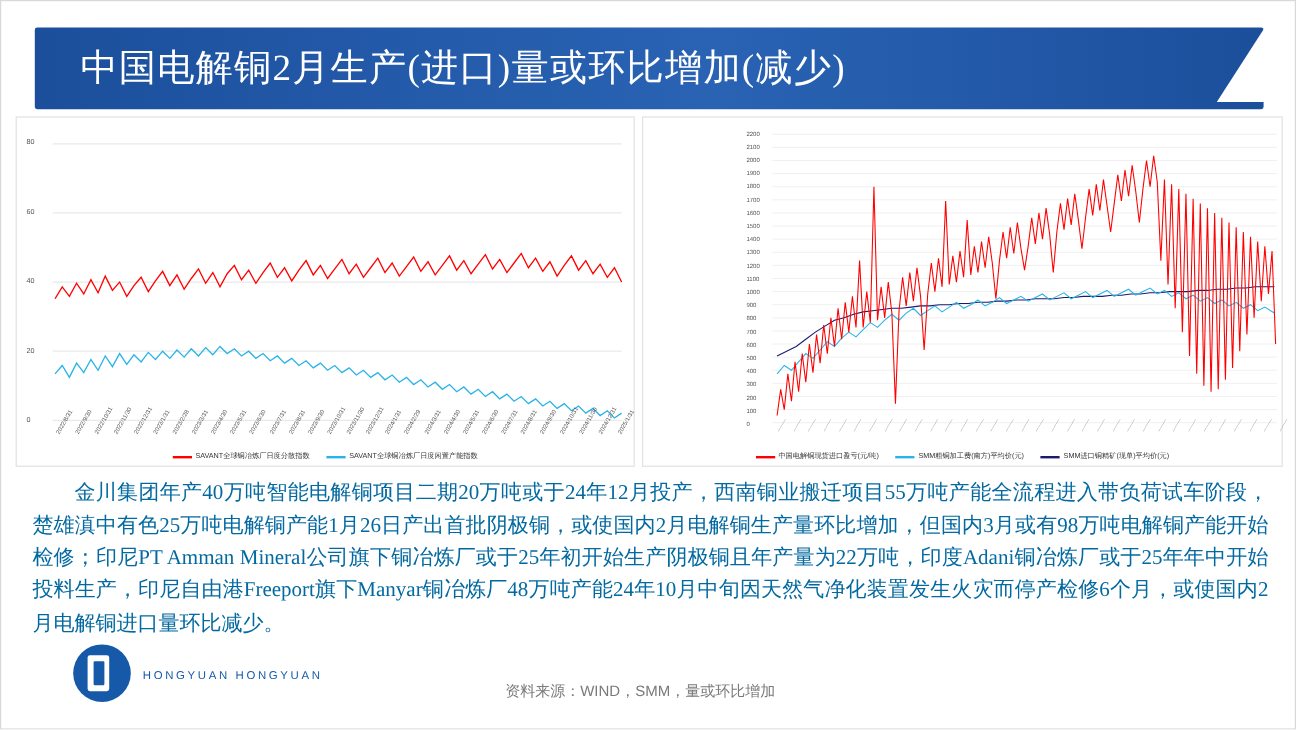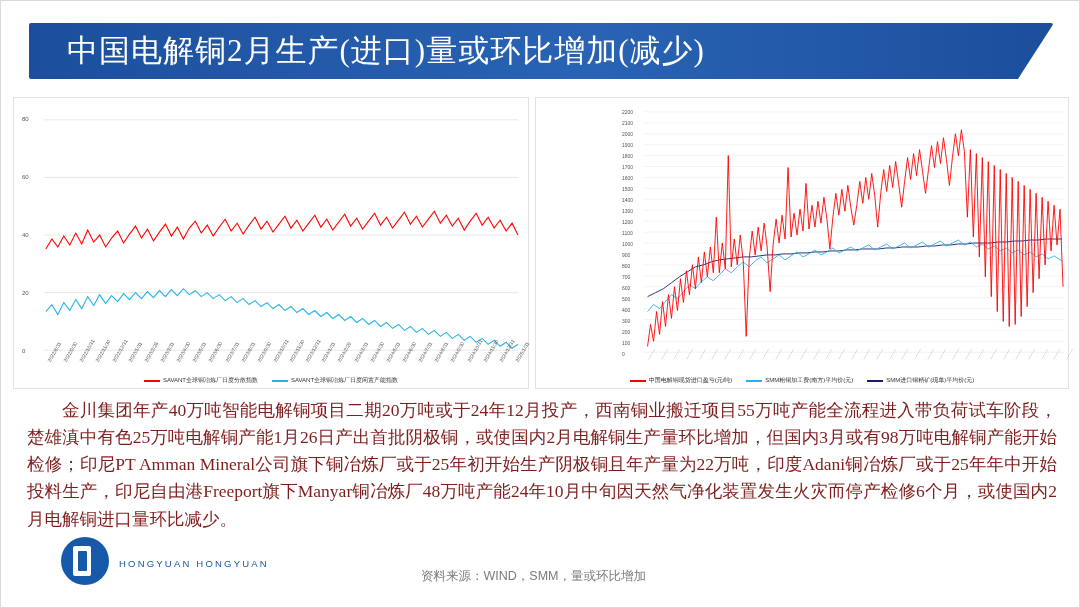--- a/index.html
+++ b/index.html
@@ -10,21 +10,21 @@
     overflow:hidden;
     position:relative;
   }
   .page{
     position:absolute;inset:0;
     border:1px solid #d8d8d8;
     box-sizing:border-box;
   }
   
   .title-bar{
-    position:absolute;left:28px;top:22px;width:1024px;height:56px;
+    position:absolute;left:28px;top:22px;width:1024px;height:68px;
     background:linear-gradient(90deg,#1b4f9c 0%,#2a63b4 55%,#1b4f9c 100%);
     border-radius:2px;
   }
   .title-bar .notch{
     position:absolute;right:-1px;top:0;width:40px;height:62px;
     background:#ffffff;
     clip-path:polygon(100% 0,100% 100%,0 100%);
   }
   .title-text{
     position:absolute;left:38px;top:50%;transform:translateY(-50%);
@@ -49,21 +49,21 @@
     position:absolute;left:0;right:0;bottom:3px;
     display:flex;justify-content:center;gap:14px;align-items:center;
     font-size:6px;color:#333;
   }
   .legend .item{display:flex;align-items:center;gap:3px;white-space:nowrap;}
   .legend .swatch{display:inline-block;width:16px;height:2px;}
   
   .body-text{
     position:absolute;left:26px;top:396px;width:1030px;
     font-family:"Liberation Serif", serif;
-    font-size:17.5px;line-height:1.55;color:#7f1d1d;
+    font-size:17.5px;line-height:1.55;color:#0369a1;
     text-align:justify;text-indent:2em;
   }
   
   .logo{
     position:absolute;left:60px;bottom:22px;display:flex;align-items:center;gap:10px;
   }
   .logo-mark{
     width:48px;height:48px;border-radius:50%;
     background:#1659a8;position:relative;
   }

